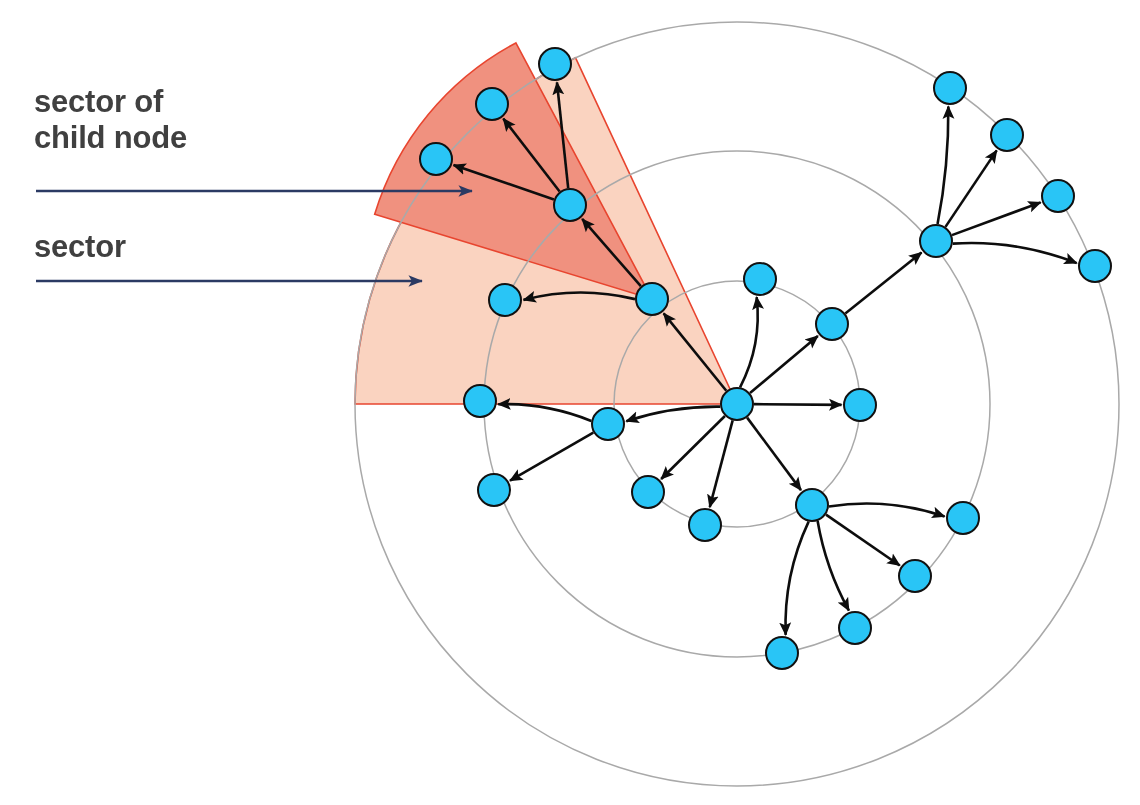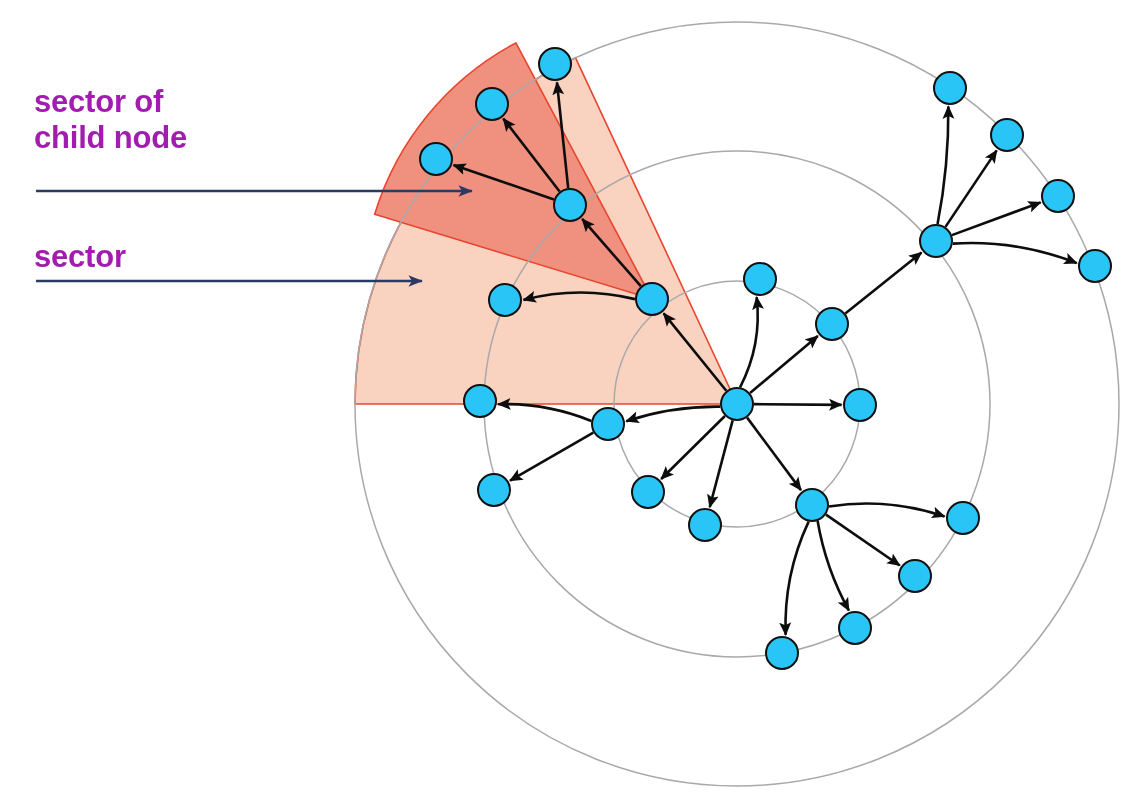--- a/index.html
+++ b/index.html
@@ -1,24 +1,24 @@
 <!DOCTYPE html>
 <html><head>
 <meta charset="utf-8">
 <style>
   html,body{margin:0;padding:0;background:#ffffff;}
   body{width:1140px;height:805px;overflow:hidden;
        font-family:"Liberation Sans", sans-serif;}
   #stage{position:relative;width:1140px;height:805px;background:#fff;}
   svg#diagram{position:absolute;left:0;top:0;width:1140px;height:805px;display:block;}
-  .annot{position:absolute;color:#a21caf;font-weight:bold;font-size:31px;
+  .annot{position:absolute;color:#404040;font-weight:bold;font-size:31px;
          line-height:36px;letter-spacing:-0.2px;font-family:"Liberation Sans",sans-serif;
          white-space:pre-line;}
   #lbl-child{left:34px;top:84px;}
-  #lbl-sector{left:34px;top:239px;}
+  #lbl-sector{left:34px;top:229px;}
 </style>
 </head>
 <body>
 
 <div id="stage">
 
   <svg id="diagram" viewBox="0 0 1140 805">
     <defs>
       <marker id="edge-arrow" viewBox="0 0 10 10" refX="9.2" refY="5" markerWidth="5.2" markerHeight="5.2" orient="auto-start-reverse">
         <path d="M0,0.6 L10,5 L0,9.4 L2.1,5 Z" fill="#0d0d0d"></path>

